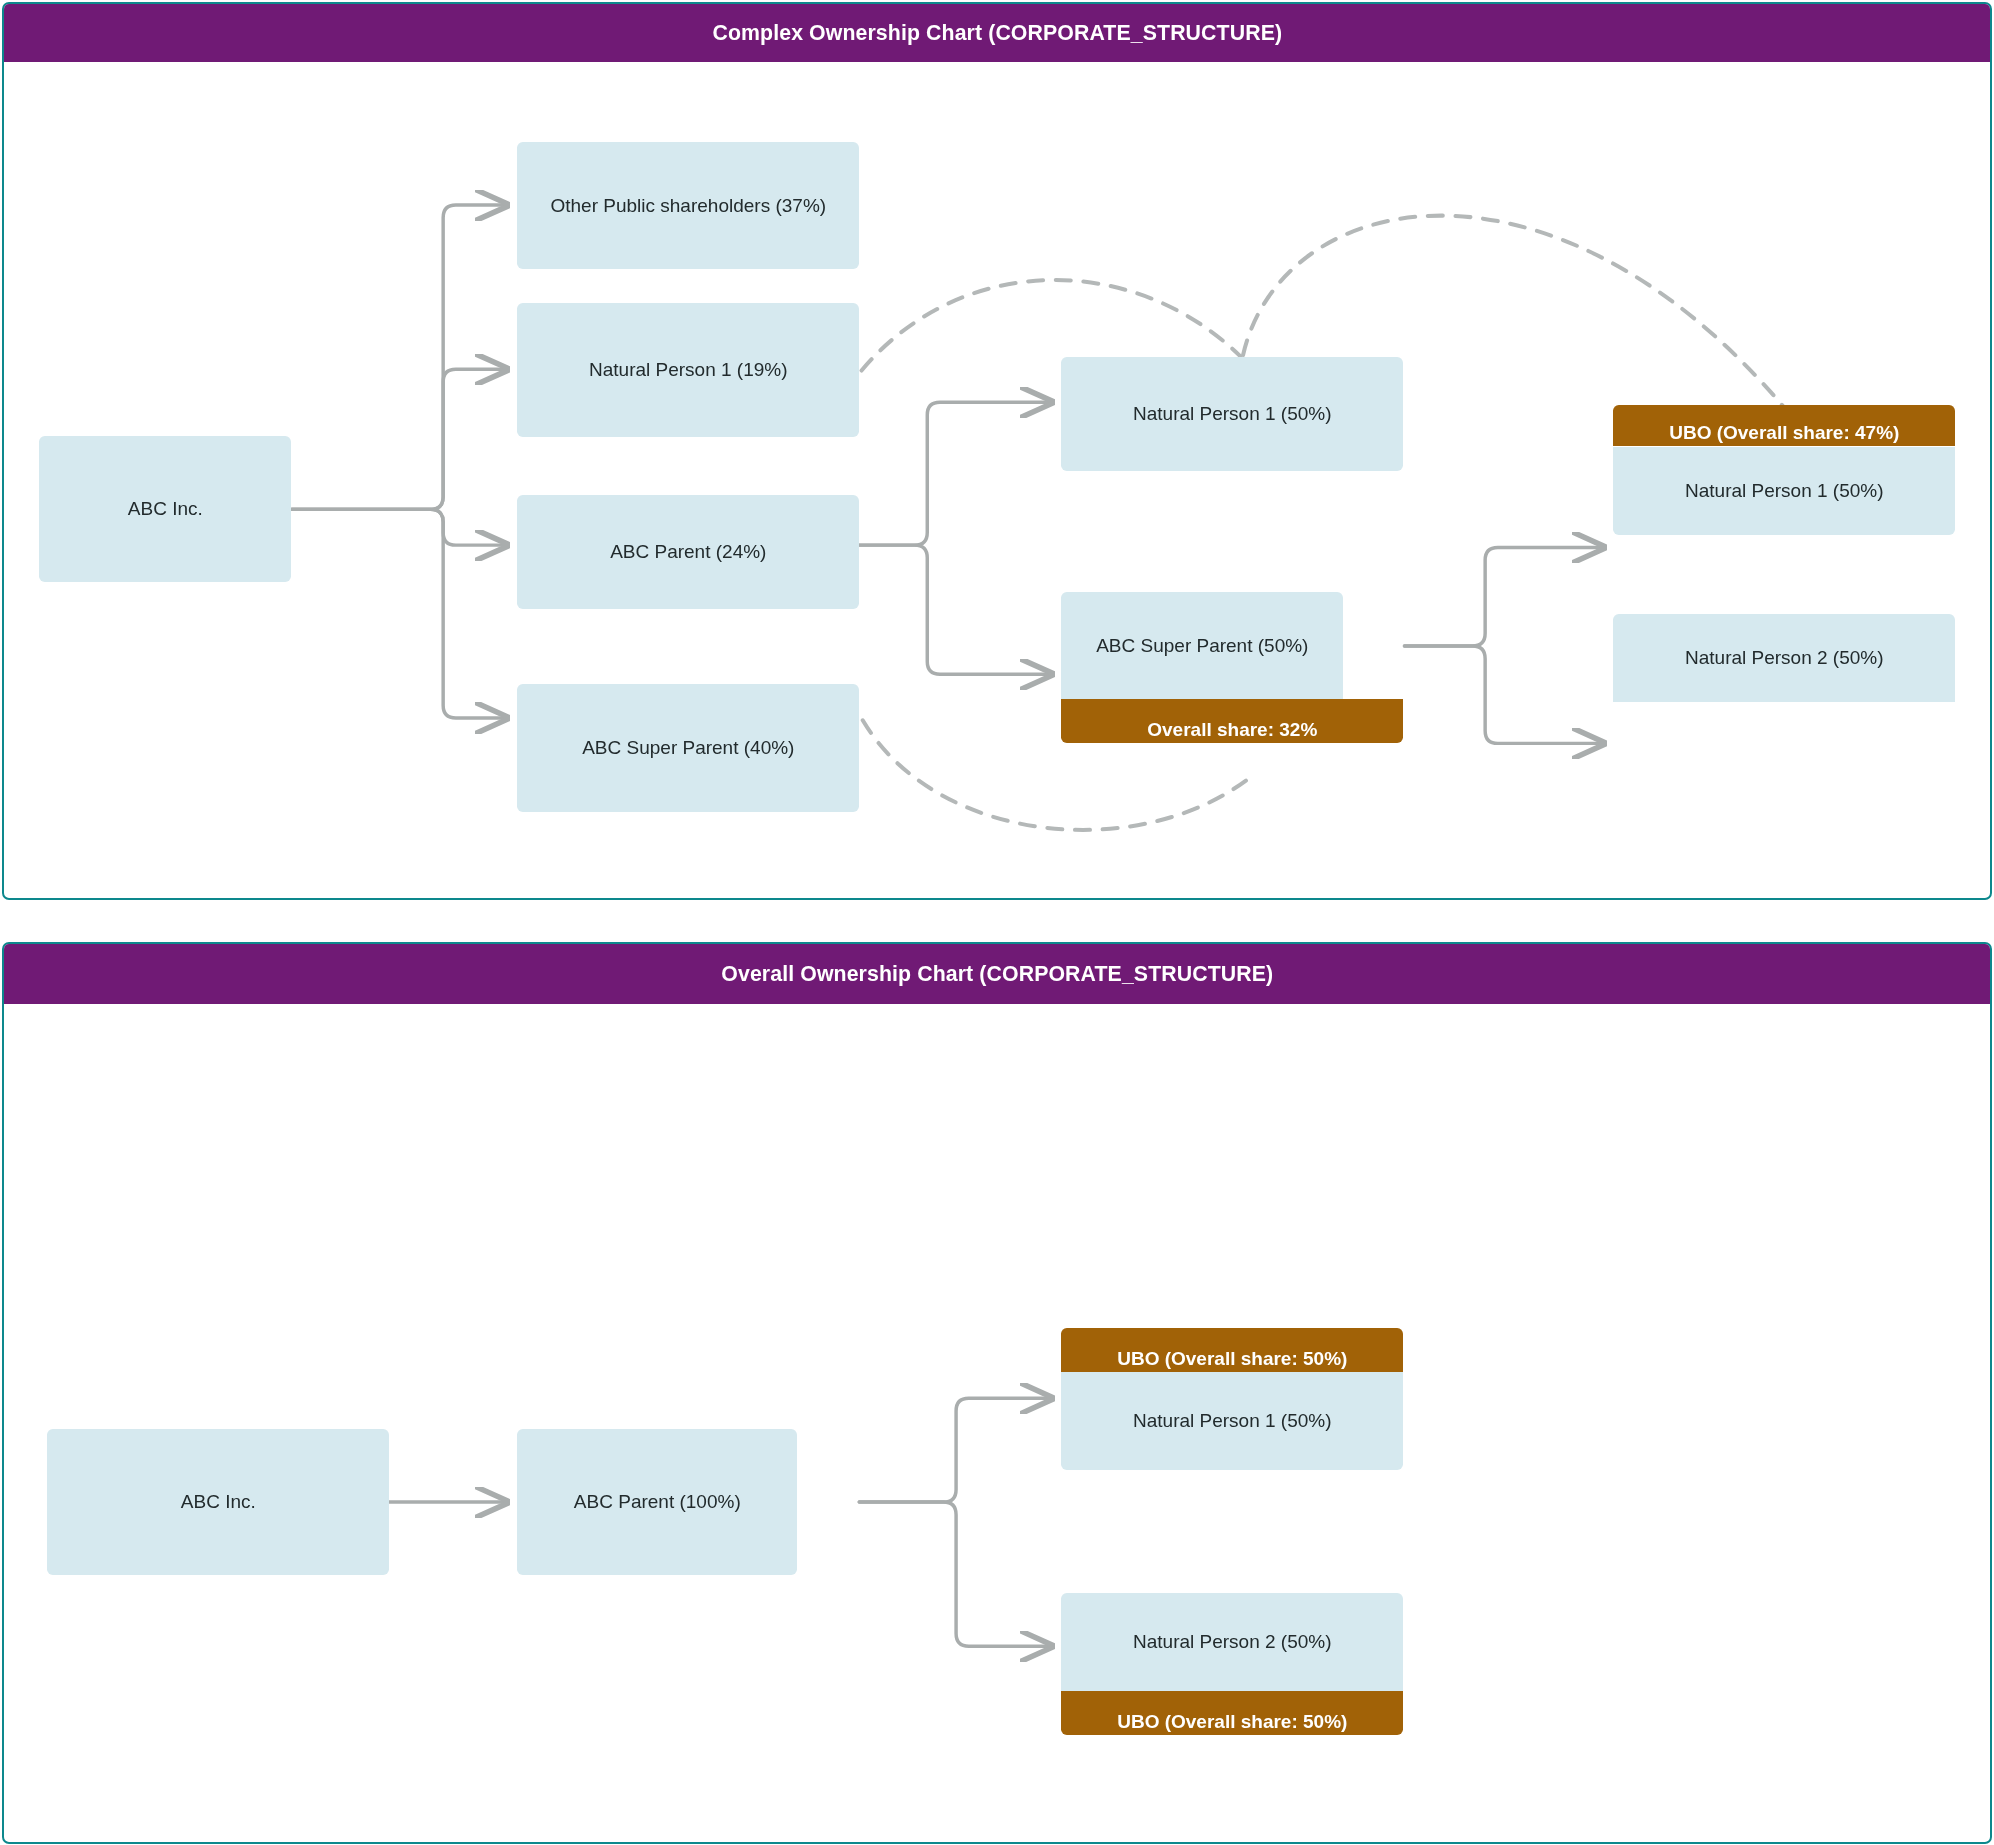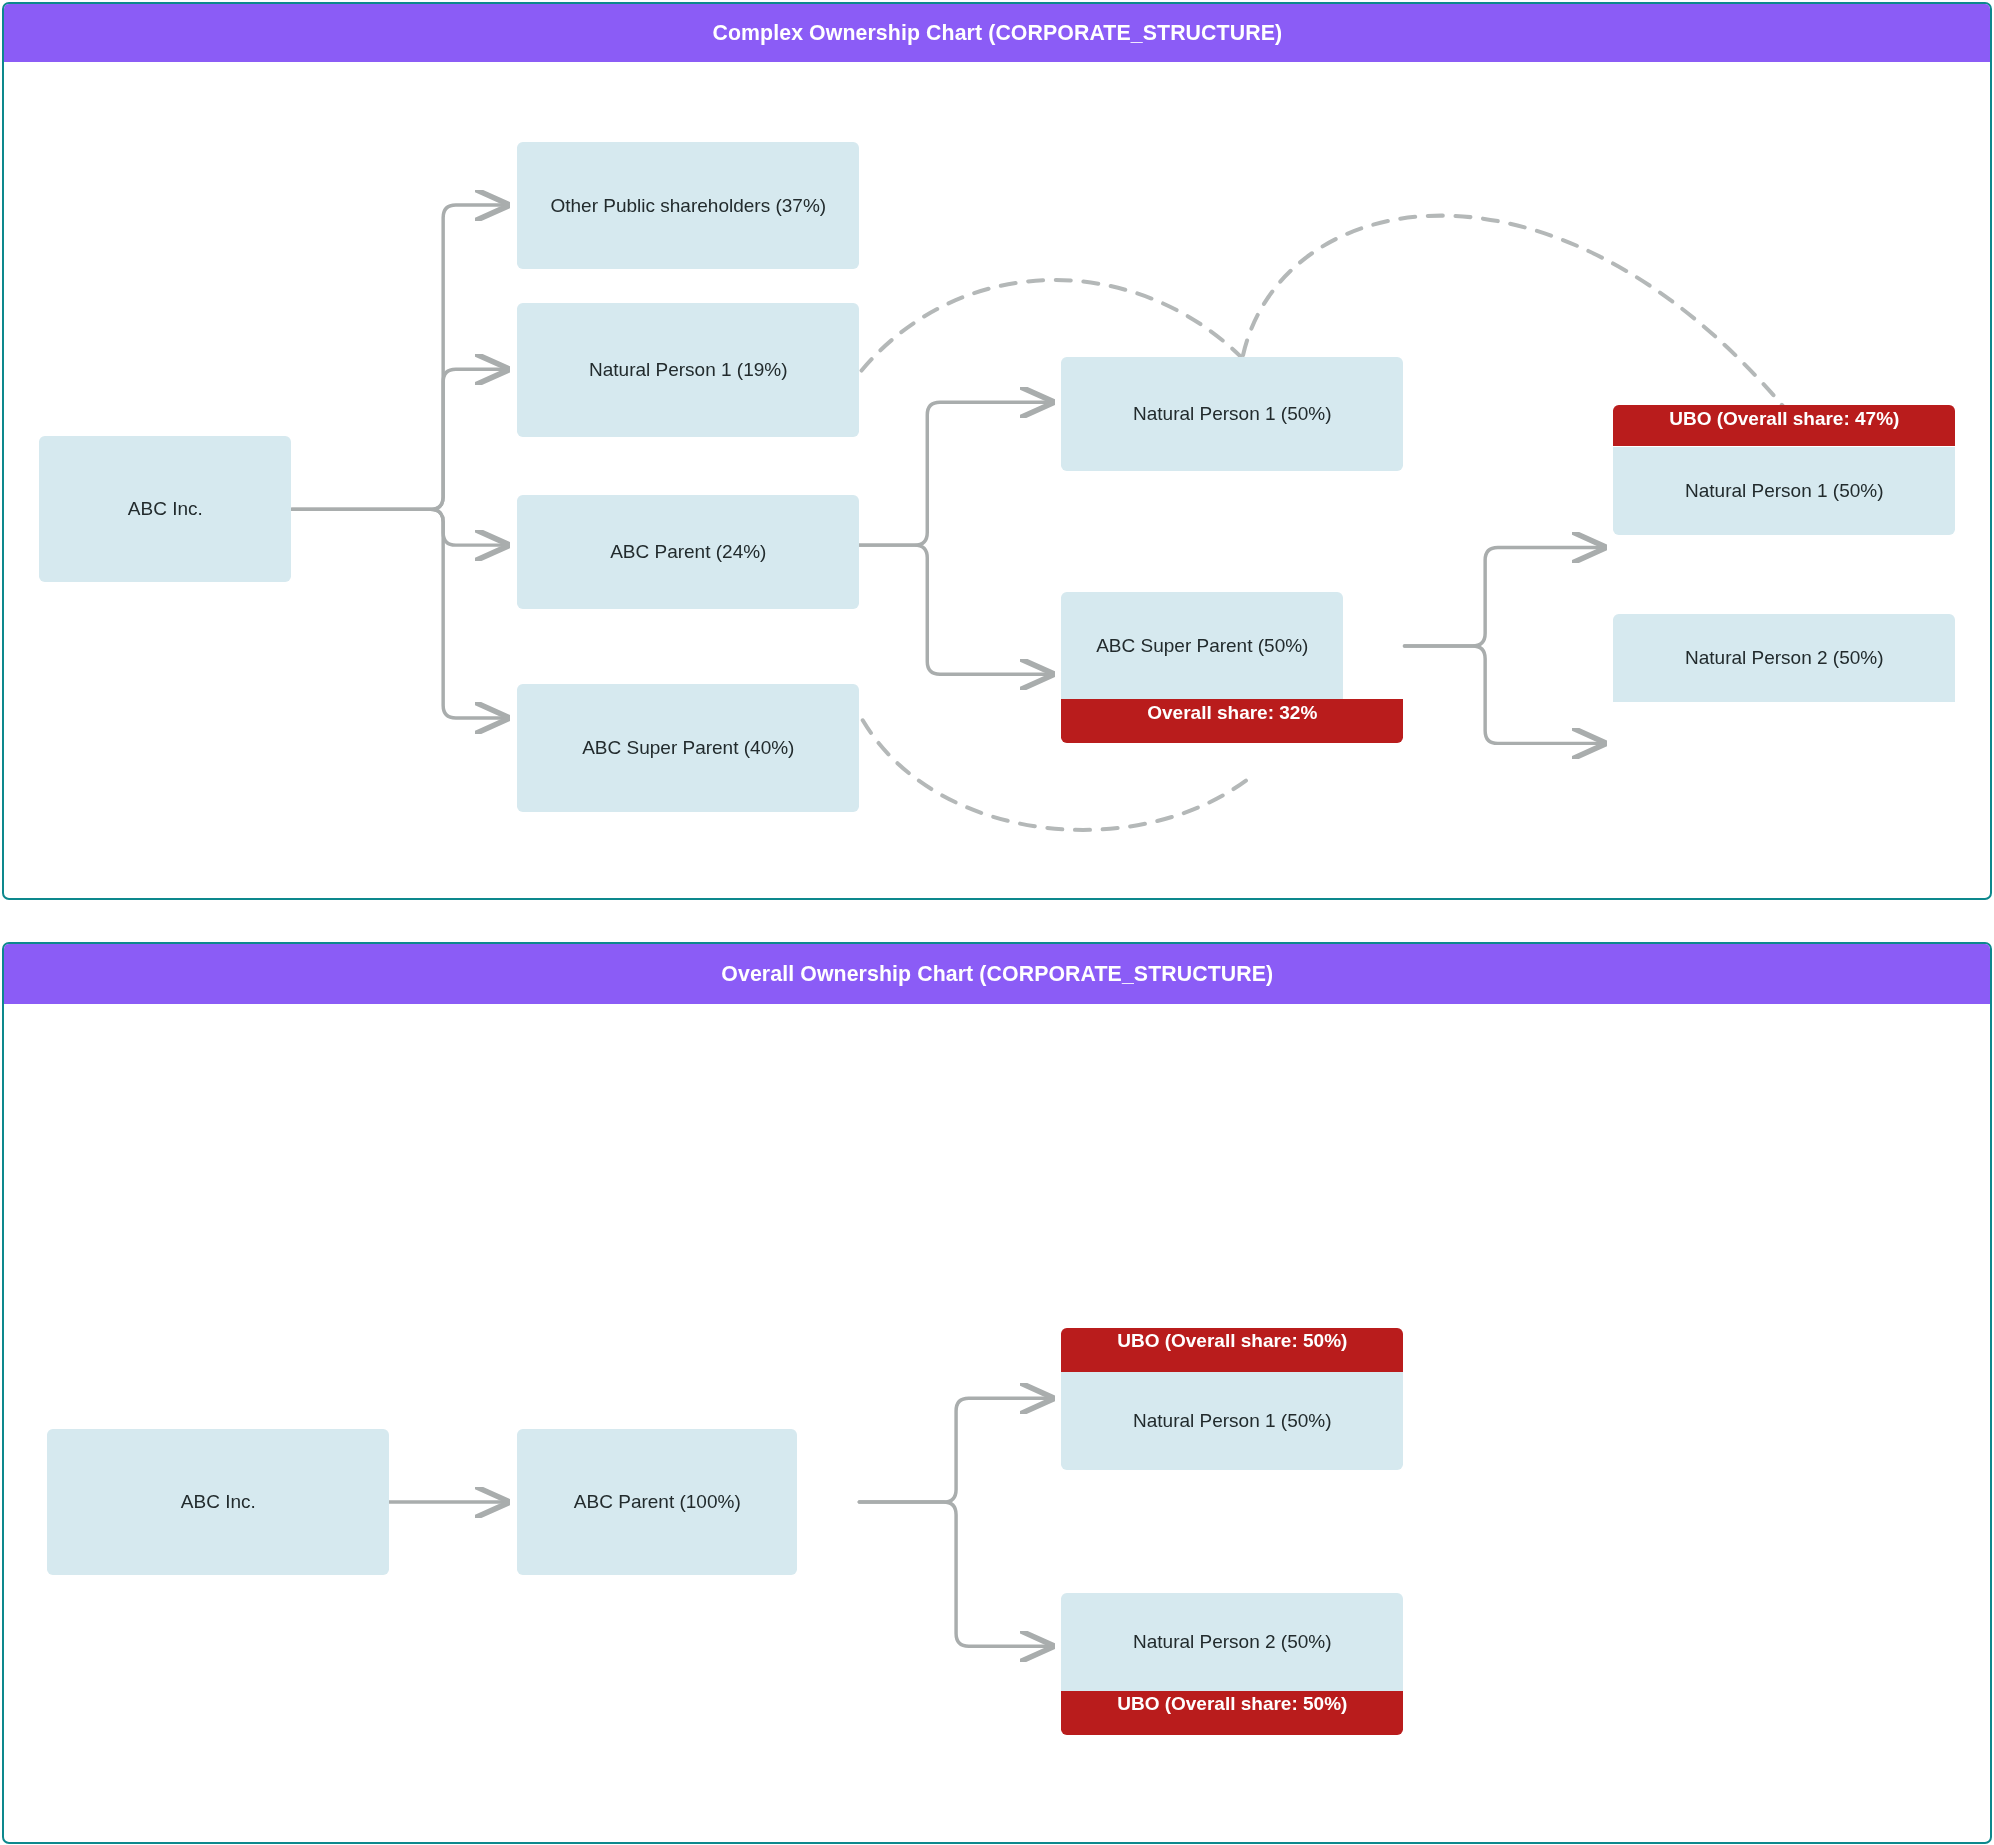--- a/index.html
+++ b/index.html
@@ -12,21 +12,21 @@
 
   .card{
     position:absolute;
     border:2.3px solid #0d888d;
     border-radius:7px;
     background:#ffffff;
     box-sizing:border-box;
     overflow:hidden;
   }
   .card-header{
-    background:#8b5cf6;
+    background:#701a75;
     color:#ffffff;
     font-size:21.3px;
     font-weight:bold;
     letter-spacing:0.1px;
     display:flex;
     align-items:center;
     justify-content:center;
     width:100%;
     box-sizing:border-box;
   }
@@ -42,24 +42,24 @@
     text-align:center;
     color:#222b2d;
     font-size:19px;
     font-weight:normal;
     line-height:1.28;
     box-sizing:border-box;
     padding:3.5px 10.4px;
   }
   .badge{
     position:absolute;
-    background:#b91c1c;
+    background:#a16207;
     border-radius:5.8px;
     display:flex;
-    align-items:flex-start;
+    align-items:flex-end;
     justify-content:center;
     text-align:center;
     color:#ffffff;
     font-size:19px;
     font-weight:bold;
     box-sizing:border-box;
     padding:2.3px 8px;
   }
   .badge.top{border-bottom-left-radius:0;border-bottom-right-radius:0;}
   .badge.bottom{border-top-left-radius:0;border-top-right-radius:0;}

